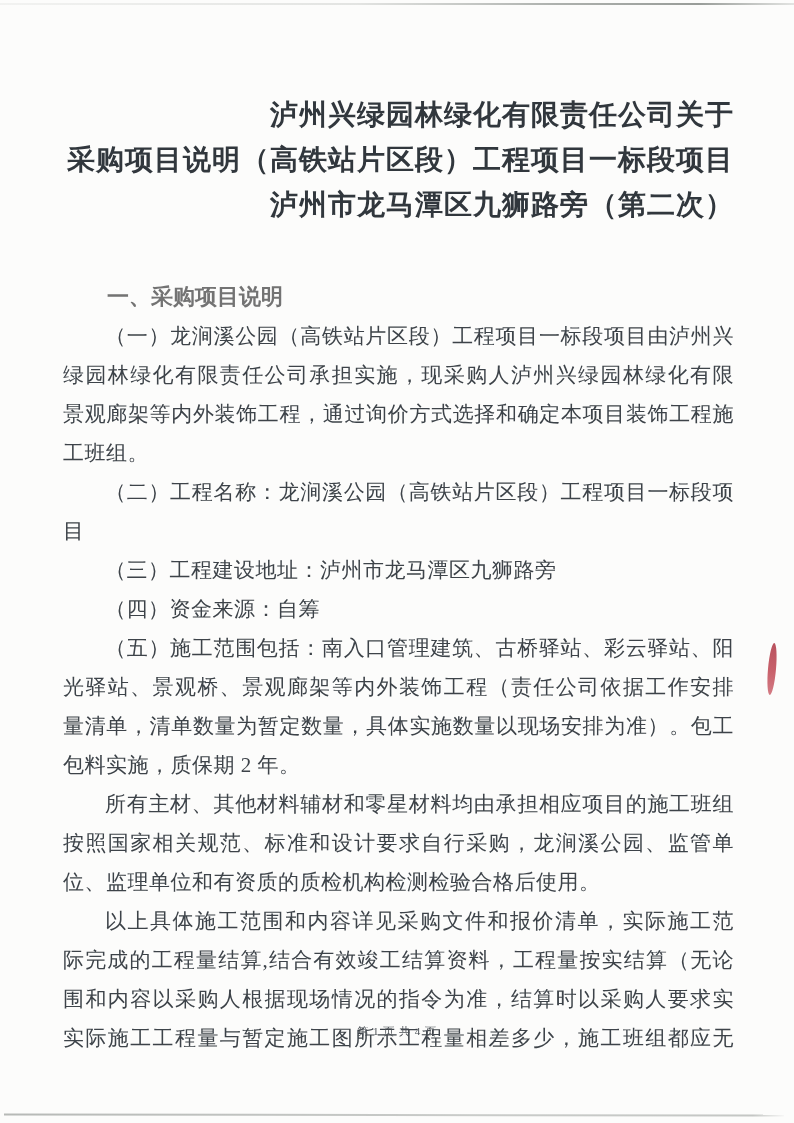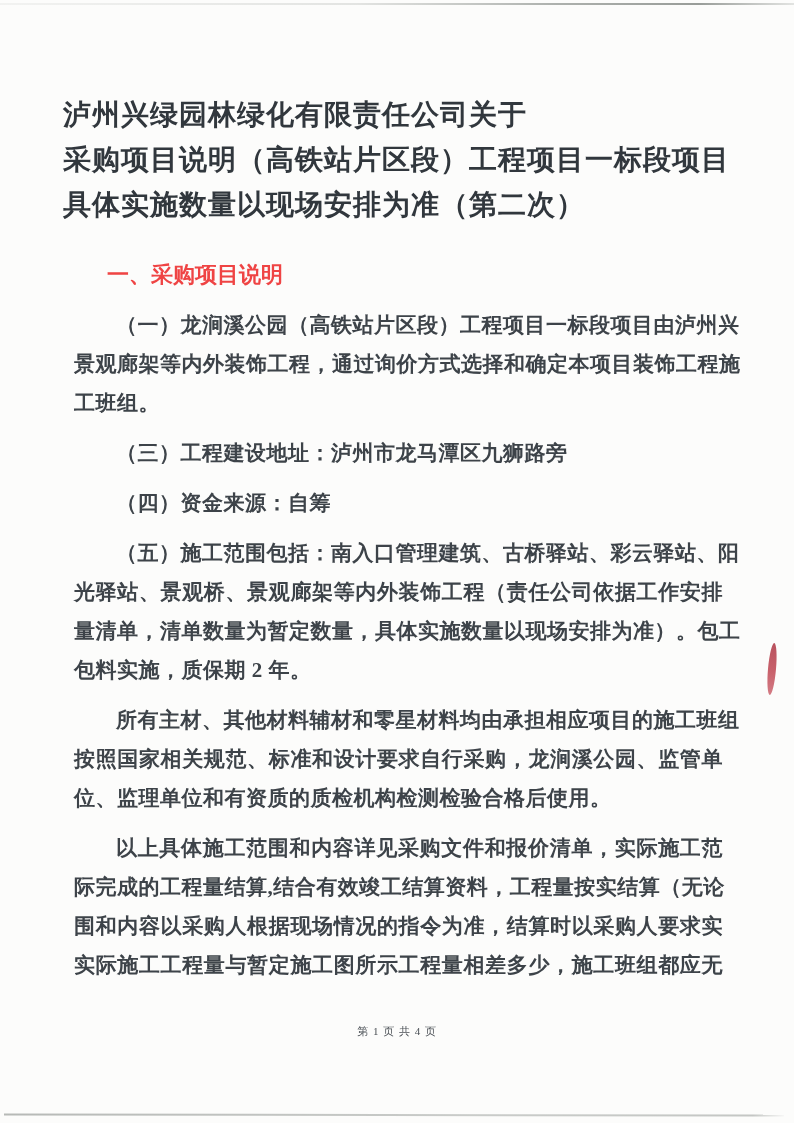--- a/index.html
+++ b/index.html
@@ -51,38 +51,38 @@
     opacity: 0.92;
   }
   .content {
     position: absolute;
     left: 63px;
     right: 60px;
     top: 92px;
     color: #3d4349;
   }
   .doc-title {
-    text-align: left;
+    text-align: right;
     font-family: "Liberation Sans", "DejaVu Sans", sans-serif;
     font-weight: 700;
     font-size: 28px;
     line-height: 45px;
     color: #31373d;
     letter-spacing: 1px;
   }
   .section-heading {
-    margin-top: 28px;
+    margin-top: 50px;
     font-family: Liberation Serif, serif;
     font-weight: 700;
     font-size: 22px;
     line-height: 40px;
     text-indent: 2em;
-    color: #ef4444;
+    color: #737373;
   }
-  .para { margin: 11px; font-weight: bold; }
+  .para { margin: 0; }
   .line {
     font-size: 21px;
     line-height: 39px;
     height: 39px;
     text-align: justify;
     text-align-last: justify;
     white-space: nowrap;
     letter-spacing: 0.5px;
     color: #3d4349;
   }
@@ -104,30 +104,35 @@
 </head>
 <body>
 
 <div class="page">
   <div class="scan-line-top"></div>
 
   <div class="content">
     <div class="doc-title">
       <div class="title-line">泸州兴绿园林绿化有限责任公司关于</div>
       <div class="title-line">采购项目说明（高铁站片区段）工程项目一标段项目</div>
-      <div class="title-line">具体实施数量以现场安排为准（第二次）</div>
+      <div class="title-line">泸州市龙马潭区九狮路旁（第二次）</div>
     </div>
 
     <div class="section-heading">一、采购项目说明</div>
 
     <div id="paragraphs">
         <div class="para">
           <div class="line indent">（一）龙涧溪公园（高铁站片区段）工程项目一标段项目由泸州兴</div>
+          <div class="line">绿园林绿化有限责任公司承担实施，现采购人泸州兴绿园林绿化有限</div>
           <div class="line">景观廊架等内外装饰工程，通过询价方式选择和确定本项目装饰工程施</div>
           <div class="line short">工班组。</div>
+        </div>
+        <div class="para">
+          <div class="line indent">（二）工程名称：龙涧溪公园（高铁站片区段）工程项目一标段项</div>
+          <div class="line short">目</div>
         </div>
         <div class="para">
           <div class="line indent short">（三）工程建设地址：泸州市龙马潭区九狮路旁</div>
         </div>
         <div class="para">
           <div class="line indent short">（四）资金来源：自筹</div>
         </div>
         <div class="para">
           <div class="line indent">（五）施工范围包括：南入口管理建筑、古桥驿站、彩云驿站、阳</div>
           <div class="line">光驿站、景观桥、景观廊架等内外装饰工程（责任公司依据工作安排</div>

